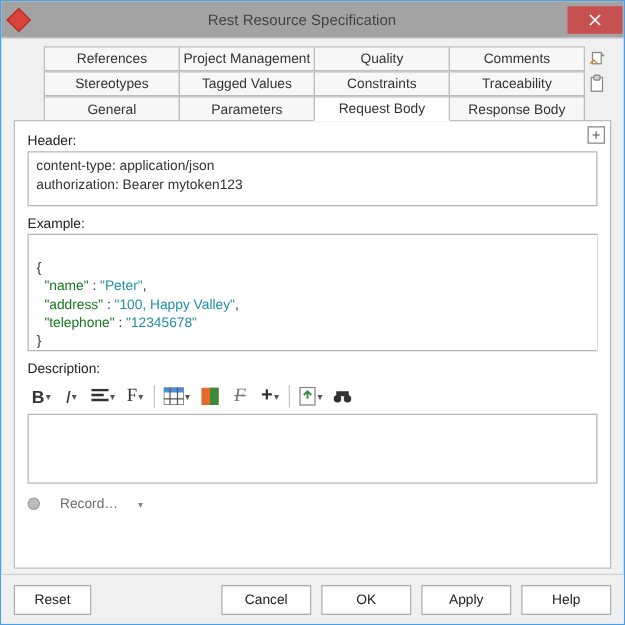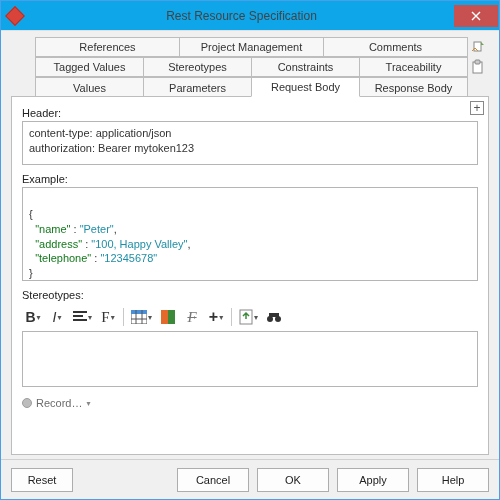--- a/index.html
+++ b/index.html
@@ -1,18 +1,18 @@
 <!DOCTYPE html>
 <html><head>
 <meta charset="utf-8">
 <style>
   * { box-sizing: border-box; font-family: "Segoe UI", Tahoma, sans-serif; }
   body { margin:0; background:#fff; }
   .window { width:500px; height:500px; border:1px solid #4aa0e8; background:#f0f0f0; display:flex; flex-direction:column; }
-  .titlebar { height:30px; background:#0ea5e9; display:flex; align-items:center; border-bottom:1px solid #e0e0e0; }
+  .titlebar { height:30px; background:#a3a3a3; display:flex; align-items:center; border-bottom:1px solid #e0e0e0; }
   .titlebar .icon-slot { width:28px; display:flex; align-items:center; justify-content:center; }
   .app-icon { width:14px; height:14px; background:#d9443a; transform:rotate(45deg); border:1px solid #b33027; }
   .title { flex:1; text-align:center; font-size:12px; color:#444; }
   .close-btn { width:44px; height:22px; background:#c75050; color:#fff; display:flex; align-items:center; justify-content:center; margin-right:1px; }
   .close-btn svg{ width:10px; height:10px; }
   .body { flex:1; padding:6px 10px 4px 10px; display:flex; flex-direction:column; overflow:hidden; }
   .tab-area { display:flex; align-items:flex-start; }
   .tabs-wrap { flex:1;padding-left:24px; }
   .tab-row { display:flex; }
   .tab { flex:1; font-size:11px; color:#333; background:#f7f7f7; border:1px solid #bdbdbd; border-bottom:none; height:20px; display:flex; align-items:center; justify-content:center; margin-right:-1px; cursor:pointer; }
@@ -29,21 +29,21 @@
   .example-box { height:94px; font-family:inherit; white-space:pre; overflow:auto; padding:4px 6px; }
   .jbrace { color:#333; }
   .jkey { color:#117a1a; }
   .jcolon { color:#333; }
   .jstr { color:#1f8fa6; }
   .toolbar { display:flex; align-items:center; gap:2px; margin-top:2px; height:24px; }
   .tbtn { min-width:22px; height:22px; display:flex; align-items:center; justify-content:center; border:1px solid transparent; font-size:14px; color:#333; padding:0 2px; }
   .tbtn .dd { font-size:8px; color:#555; margin-left:1px; }
   .tsep { width:1px; height:18px; background:#c8c8c8; margin:0 2px; }
   .desc-area { width:100%; height:56px; border:1px solid #b5b5b5; background:#fff; margin-top:2px; }
-  .record-row { display:flex; align-items:center; gap:4px; font-size:11px; color:#6b6b6b; margin-top:10px; }
+  .record-row { display:flex; align-items:center; gap:16px; font-size:11px; color:#6b6b6b; margin-top:10px; }
   .rec-dot { width:10px; height:10px; border-radius:50%; background:#bdbdbd; border:1px solid #9e9e9e; }
   .rec-dd { font-size:8px; color:#888; }
   .button-bar { height:40px; border-top:1px solid #d0d0d0; background:#f0f0f0; display:flex; align-items:center; padding:4px 10px; gap:8px; }
   .spacer { flex:1; }
   .btn { min-width:72px; height:24px; font-size:11px; color:#222; background:#fdfdfd; border:1px solid #adadad; display:flex; align-items:center; justify-content:center; padding:0 10px; }
   .btn.small{ min-width:62px; }
   svg { display:block; }
 </style>
 </head>
 <body>
@@ -60,30 +60,31 @@
         </svg>
     </div>
   </div>
 
   <div class="body">
     <div class="tab-area">
       <div class="tabs-wrap">
         <div class="tab-row top">
           <div class="tab">References</div>
           <div class="tab">Project Management</div>
+          <div class="tab">Quality</div>
           <div class="tab">Comments</div>
         </div>
         <div class="tab-row mid">
+          <div class="tab">Stereotypes</div>
           <div class="tab">Tagged Values</div>
-          <div class="tab">Stereotypes</div>
           <div class="tab">Constraints</div>
           <div class="tab">Traceability</div>
         </div>
         <div class="tab-row bot">
-          <div class="tab">Values</div>
+          <div class="tab">General</div>
           <div class="tab">Parameters</div>
           <div class="tab active">Request Body</div>
           <div class="tab">Response Body</div>
         </div>
       </div>
       <div class="side-col">
         <div class="sicon">
           <svg width="16" height="16" viewBox="0 0 16 16">
               <rect x="4" y="3" width="7" height="9" fill="#fff" stroke="#888"></rect>
               <path d="M11 3 l3 3 -3 0 z" fill="#6aa84f"></path>
@@ -107,21 +108,21 @@
 authorization: Bearer mytoken123</textarea>
 
       <div class="field-label" style="margin-top:8px">Example:</div>
       <div class="textbox example-box">
 <span class="jbrace">{</span>
   <span class="jkey">"name"</span><span class="jcolon"> : </span><span class="jstr">"Peter"</span><span class="jbrace">,</span>
   <span class="jkey">"address"</span><span class="jcolon"> : </span><span class="jstr">"100, Happy Valley"</span><span class="jbrace">,</span>
   <span class="jkey">"telephone"</span><span class="jcolon"> : </span><span class="jstr">"12345678"</span><span class="jbrace"></span>
 <span class="jbrace">}</span></div>
 
-      <div class="field-label" style="margin-top:8px">Stereotypes:</div>
+      <div class="field-label" style="margin-top:8px">Description:</div>
       <div class="toolbar">
         <div class="tbtn">
             <b>B</b>
             <span class="dd">▾</span>
           </div>
         <div class="tbtn">
             <i>I</i>
             <span class="dd">▾</span>
           </div>
         <div class="tbtn">

